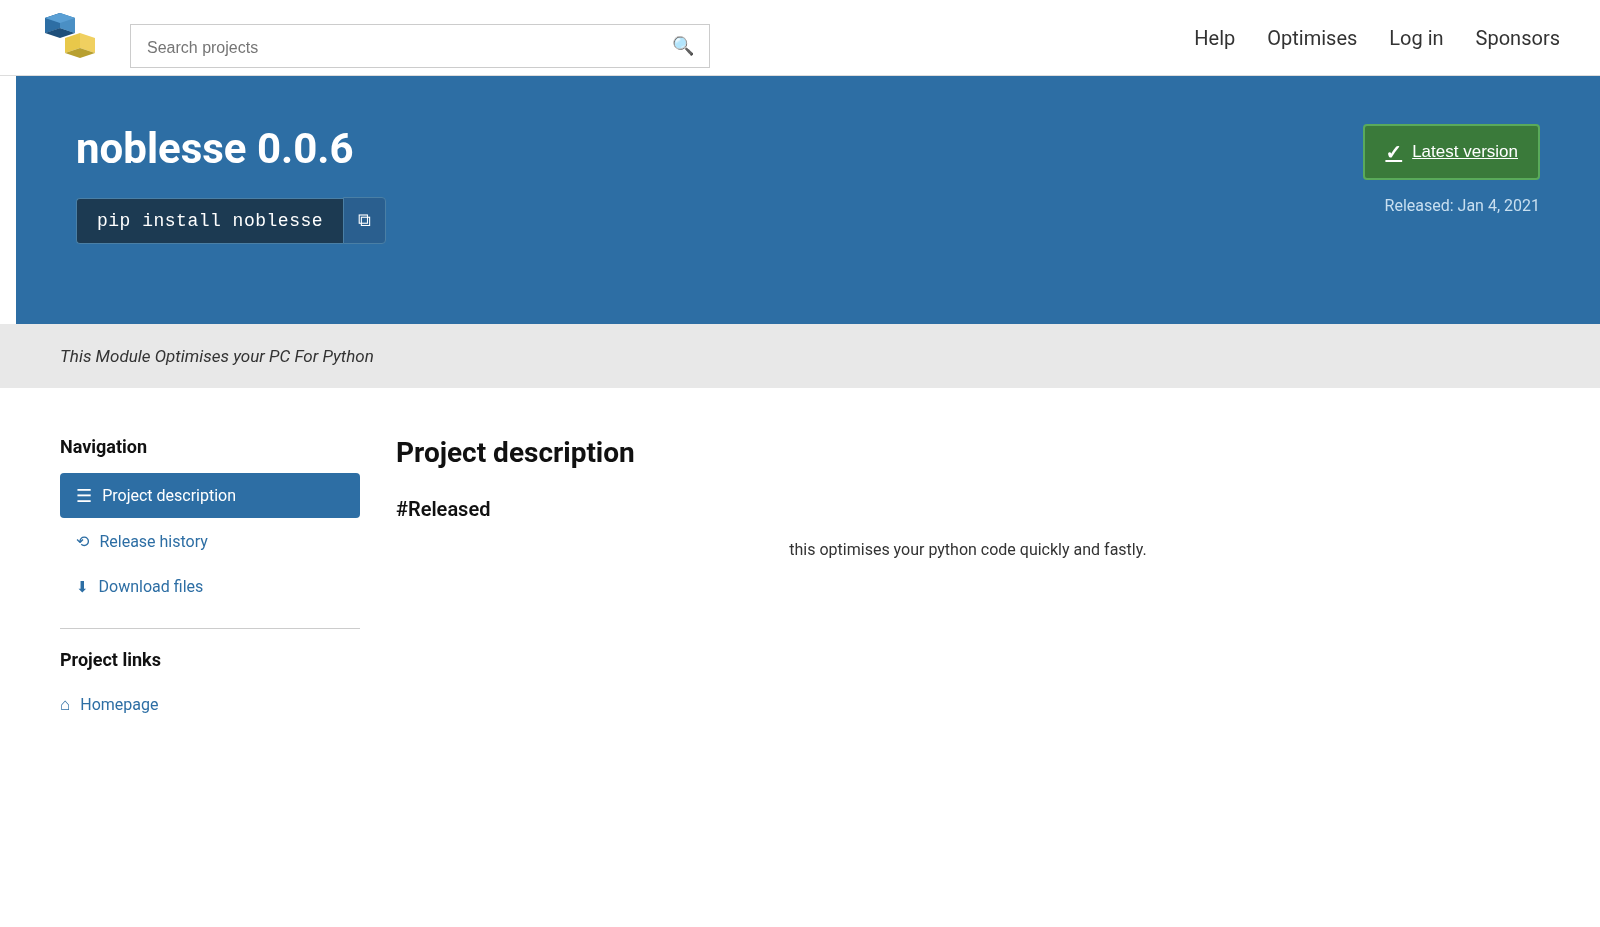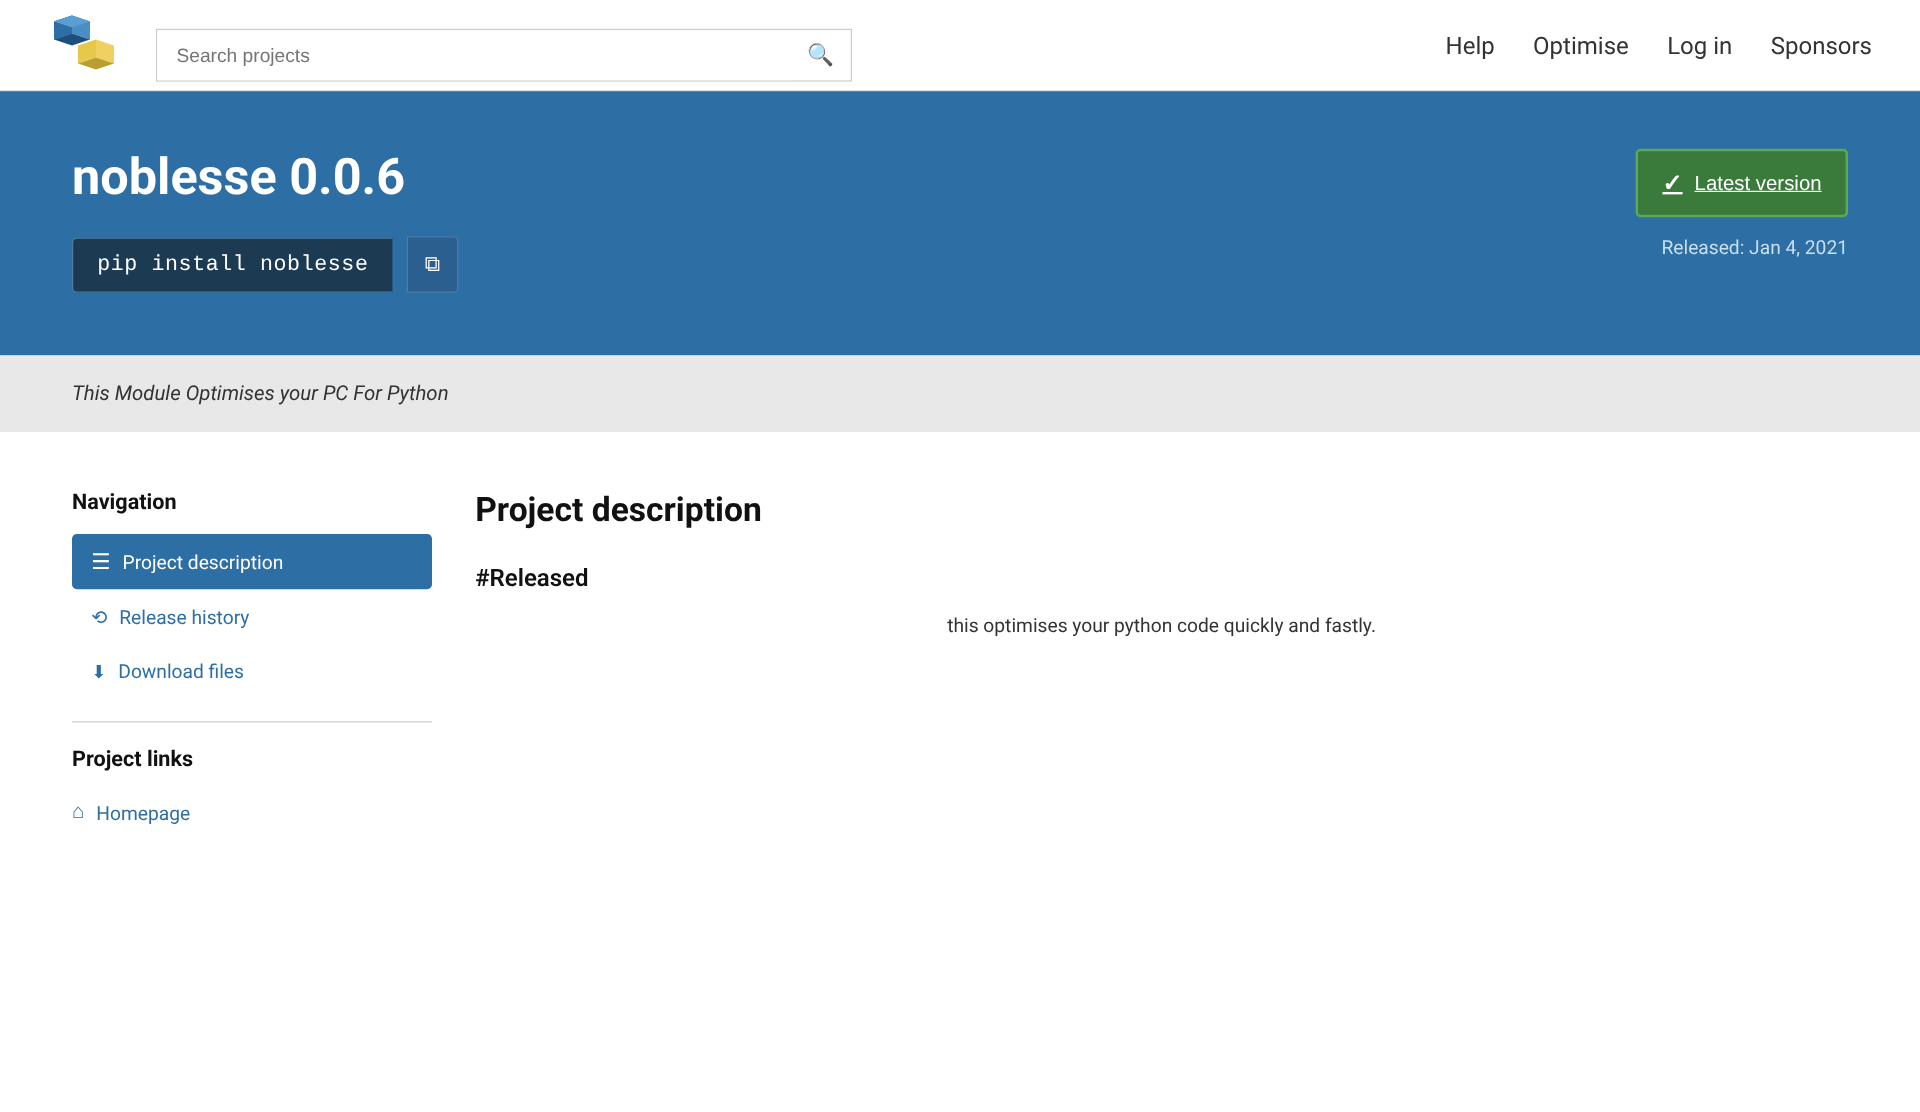--- a/index.html
+++ b/index.html
@@ -60,32 +60,33 @@
     .nav-link {
       text-decoration: none;
       color: #333;
       font-size: 20px;
     }
 
     
     .hero {
       background: #2d6ea4;
       color: #fff;
-      padding: 48px 60px 52px;
+      padding: 48px 60px 80px;
       position: relative;
+      margin-left: 16px;
     }
     .hero-title {
       font-size: 42px;
       font-weight: 700;
       margin-bottom: 24px;
     }
     .pip-install-box {
       display: flex;
       align-items: center;
-      gap: 12px;
+      gap: 0;
       width: fit-content;
     }
     .pip-install-code {
       background: #1c3a52;
       border: 1px solid #4a7fa5;
       border-right: none;
       border-radius: 4px 0 0 4px;
       padding: 12px 20px;
       font-family: 'Courier New', Courier, monospace;
       font-size: 18px;
@@ -246,21 +247,21 @@
 
   <div class="search-bar">
     <input class="search-input" type="text" placeholder="Search projects" style="">
     <button class="search-button">
       <span>🔍</span>
     </button>
   </div>
 
   <nav class="nav-links">
     <a class="nav-link" href="#">Help</a>
-    <a class="nav-link" href="#">Optimise</a>
+    <a class="nav-link" href="#">Optimises</a>
     <a class="nav-link" href="#">Log in</a>
     <a class="nav-link" href="#">Sponsors</a>
   </nav>
 </header>
 
 <section class="hero">
   <h1 class="hero-title">
     <span>noblesse</span>&nbsp;<span>0.0.6</span>
   </h1>
 

